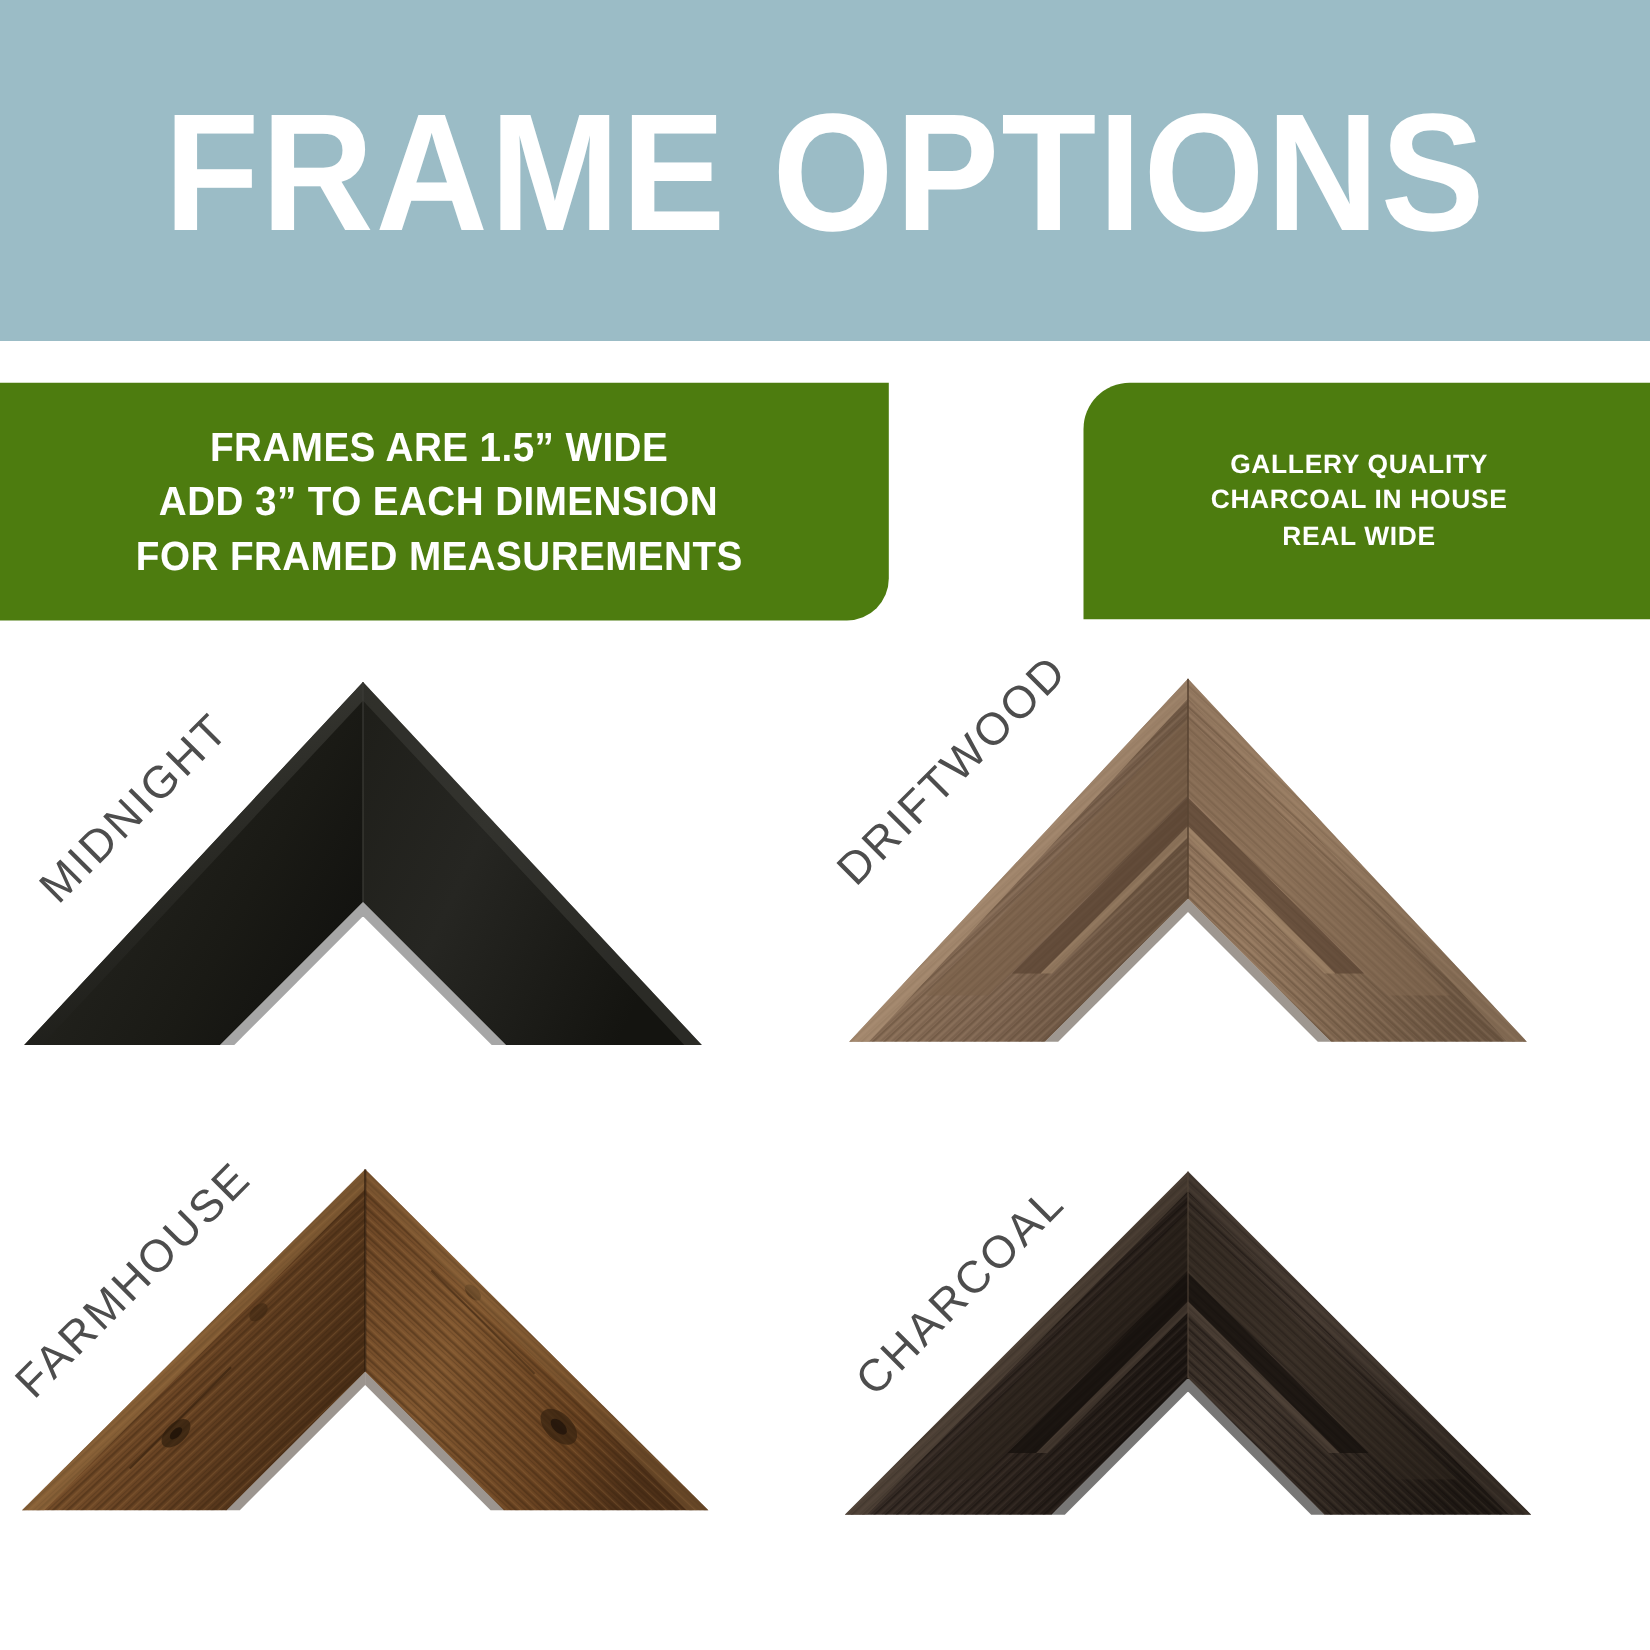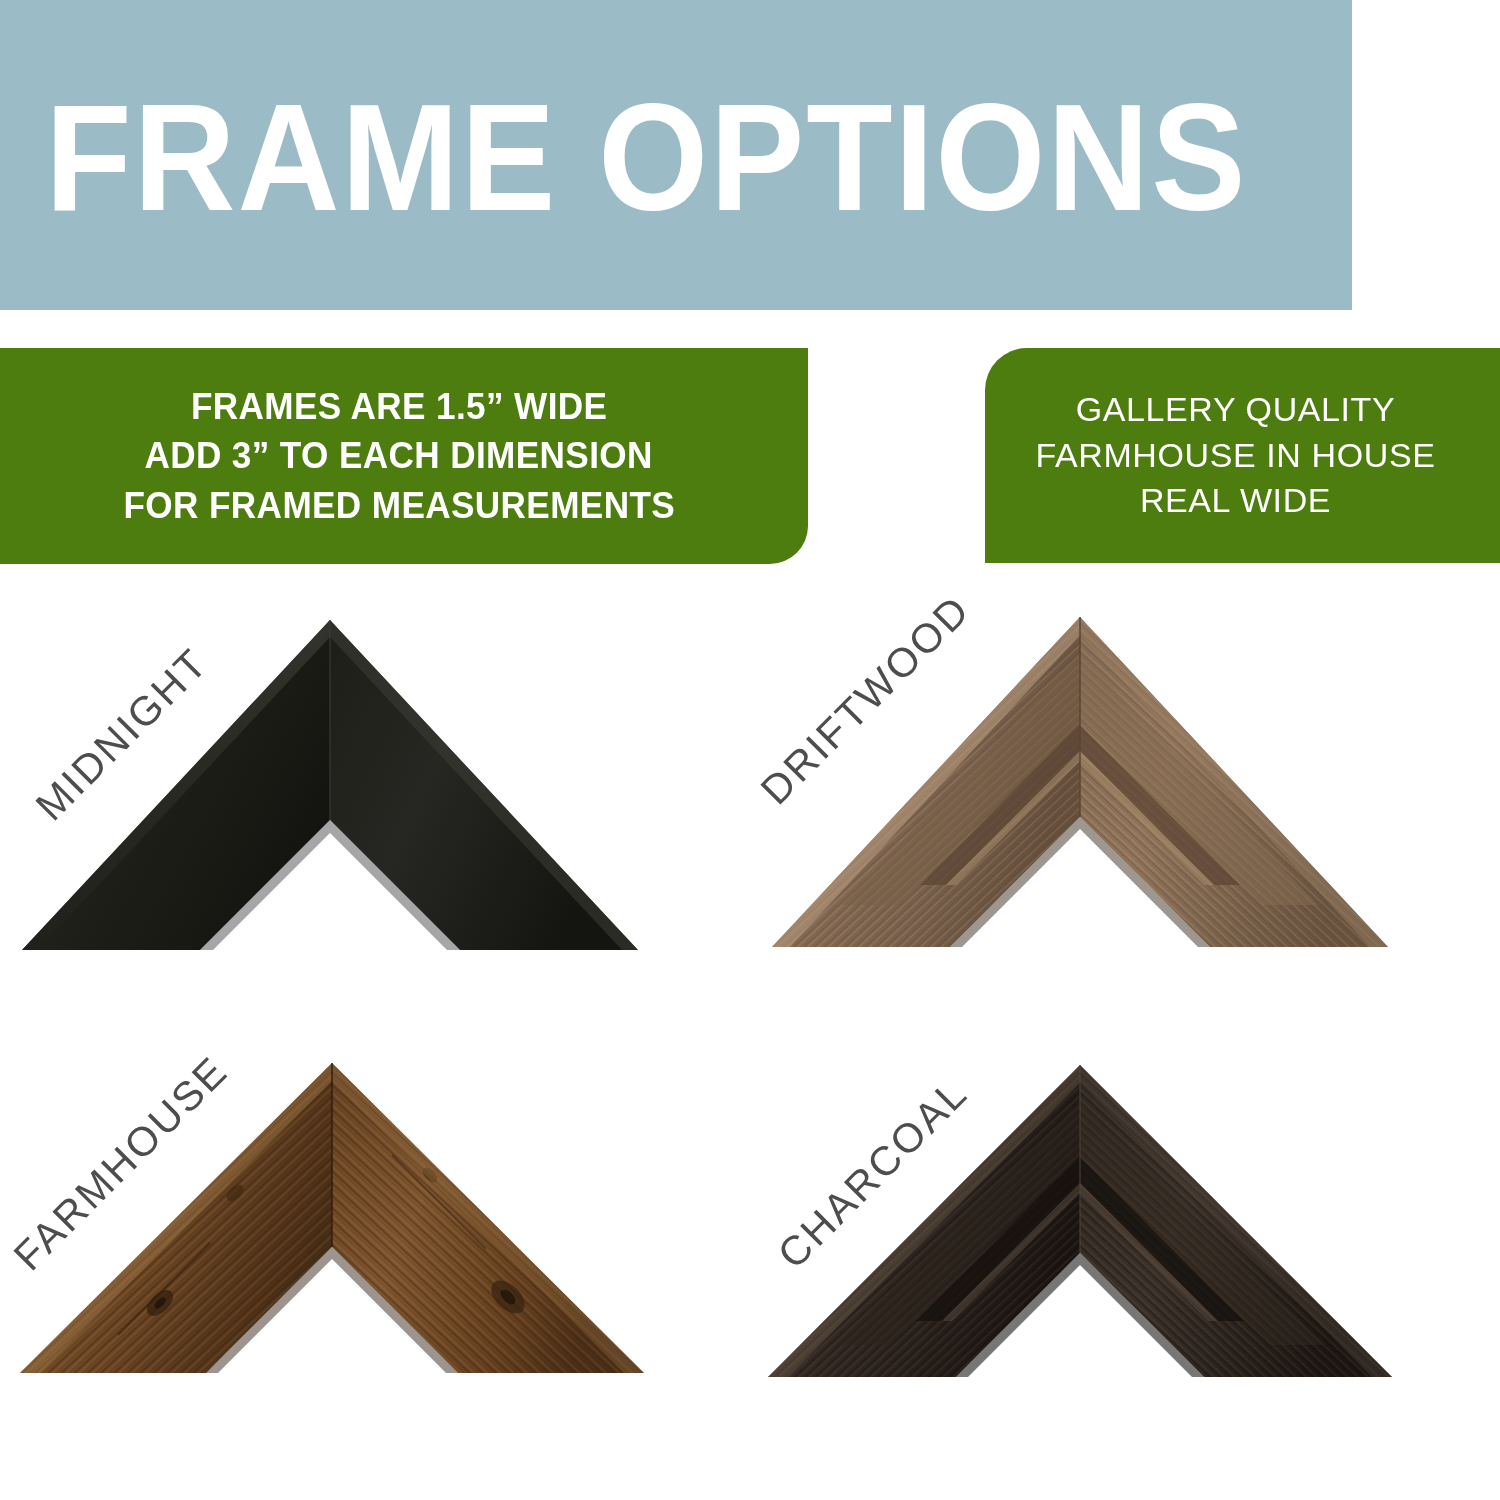--- a/index.html
+++ b/index.html
@@ -15,26 +15,26 @@
     overflow: hidden;
     font-family: "Liberation Sans", sans-serif;
     -webkit-font-smoothing: antialiased;
   }
 
   
   #header-banner {
     position: absolute;
     left: 0;
     top: 0;
-    width: 1352px;
+    width: 1500px;
     height: 310px;
     background: #9BBCC6;
     display: flex;
     align-items: center;
-    justify-content: flex-start;
+    justify-content: center;
   }
   #page-title {
     color: #ffffff;
     font-family: "Liberation Sans Narrow", "Liberation Sans", sans-serif;
     font-weight: 700;
     font-size: 152px;
     line-height: 1;
     letter-spacing: 2px;
     transform: scaleX(0.93);
     transform-origin: center center;
@@ -73,22 +73,22 @@
   }
   #info-box-quality {
     left: 985px;
     top: 348px;
     width: 515px;
     height: 215px;
     border-top-left-radius: 42px;
     padding-right: 14px;
   }
   #info-box-quality .info-line {
-    font-weight: 400;
-    font-size: 34px;
+    font-weight: 700;
+    font-size: 24px;
     line-height: 1.34;
     letter-spacing: 0.6px;
     white-space: nowrap;
   }
 
   
   #frame-grid {
     position: absolute;
     left: 0;
     top: 575px;
@@ -138,21 +138,21 @@
 </div>
 
 <div class="info-box" id="info-box-measurements">
   <div class="info-line">FRAMES ARE 1.5” WIDE</div>
   <div class="info-line">ADD 3” TO EACH DIMENSION</div>
   <div class="info-line">FOR FRAMED MEASUREMENTS</div>
 </div>
 
 <div class="info-box" id="info-box-quality">
   <div class="info-line">GALLERY QUALITY</div>
-  <div class="info-line">FARMHOUSE IN HOUSE</div>
+  <div class="info-line">CHARCOAL IN HOUSE</div>
   <div class="info-line">REAL WIDE</div>
 </div>
 
 <div id="frame-grid">
 
   <div class="frame-cell" id="frame-cell-midnight">
     <svg class="frame-svg" viewBox="0 0 750 460" preserveAspectRatio="none">
       <defs>
         <linearGradient id="mn-left" x1="0" y1="0" x2="1" y2="0.6">
           <stop offset="0%" stop-color="#15150F"></stop>

